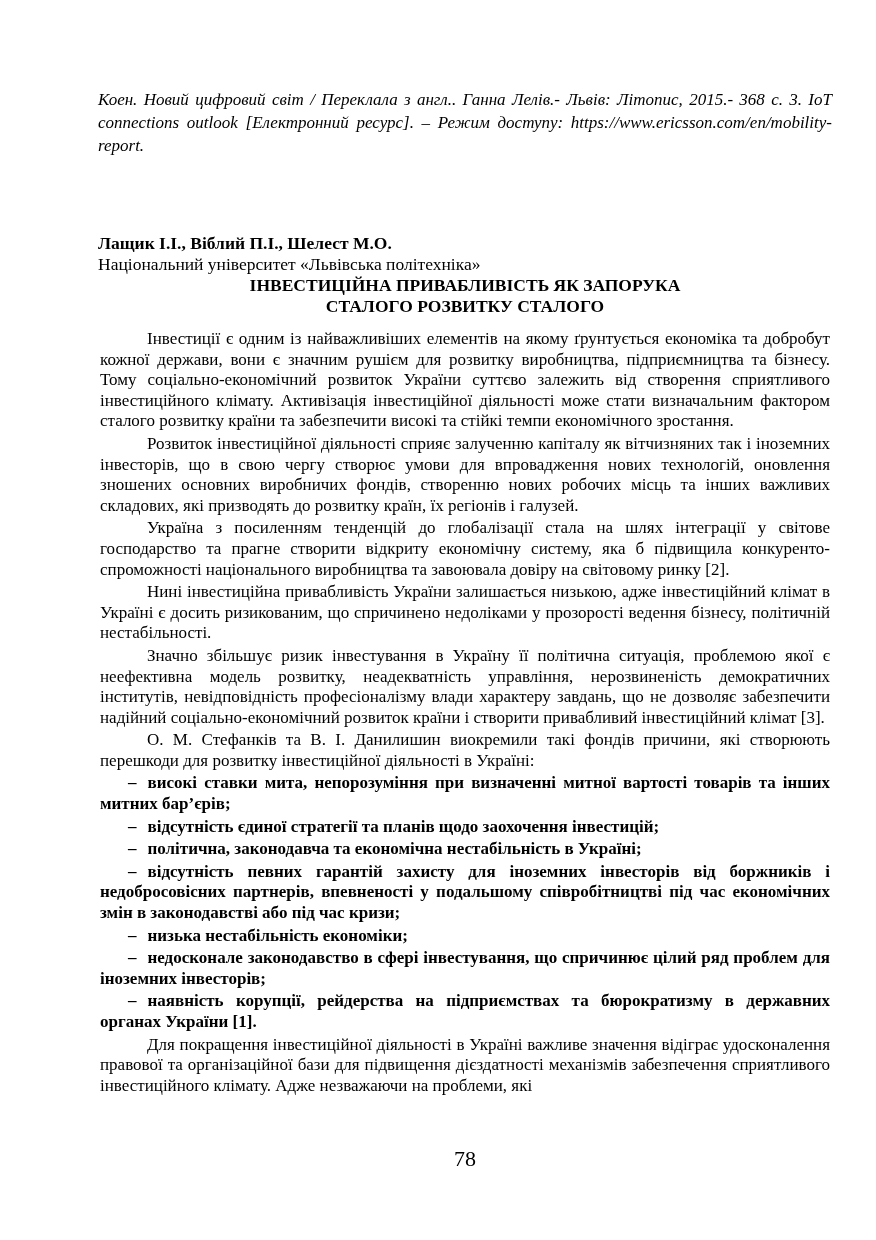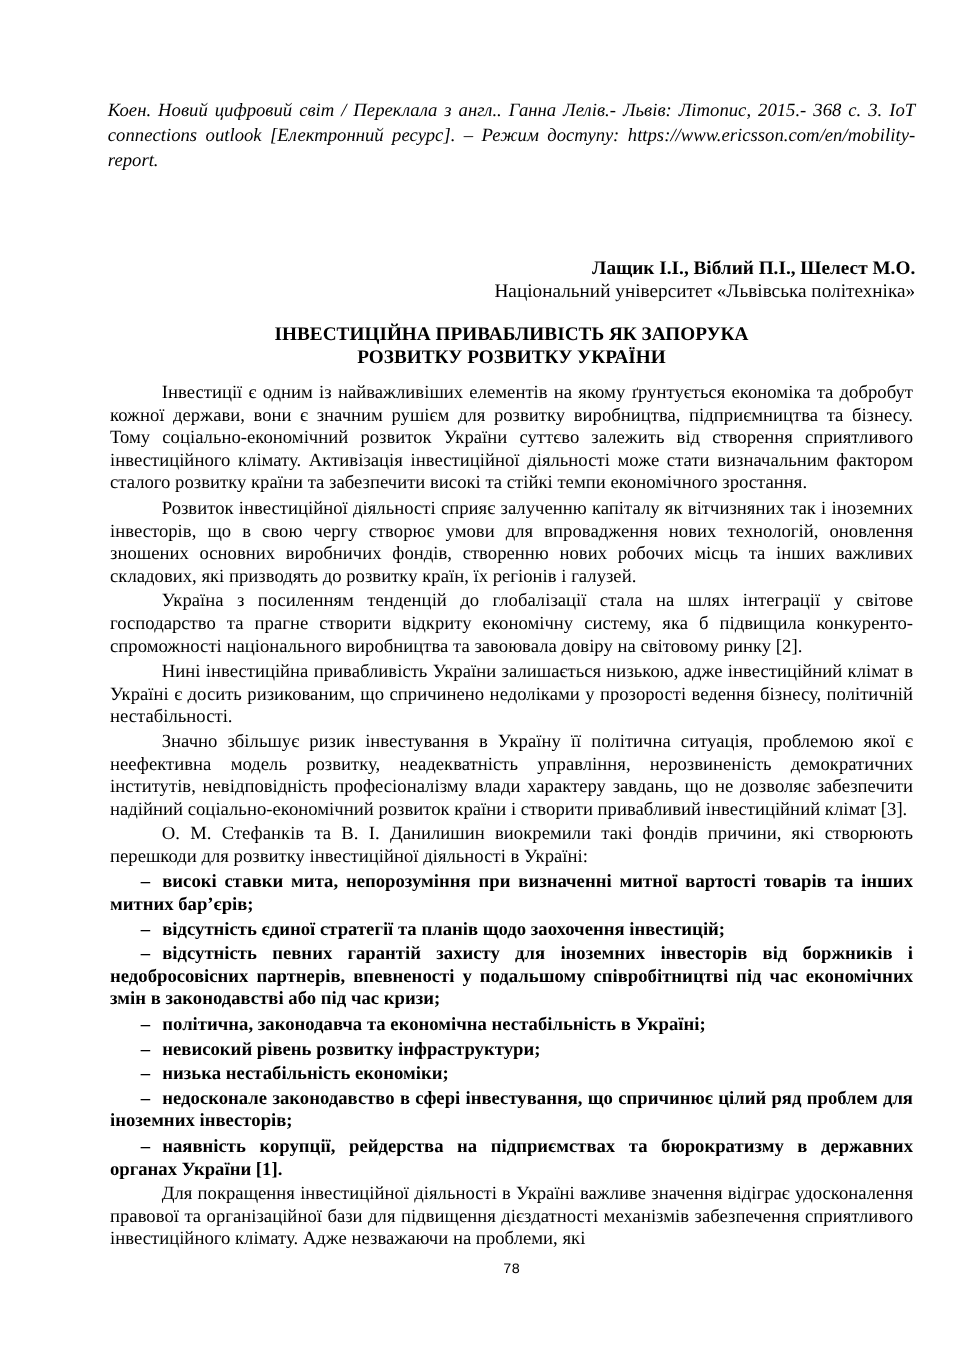--- a/index.html
+++ b/index.html
@@ -23,30 +23,28 @@
     width: 734px;
   }
   .refs {
     font-style: italic;
     font-size: 17px;
     line-height: 23px;
     text-align: justify;
     margin: 0 0 76px 0;
   }
   .byline {
-    text-align: right;
     font-size: 17.5px;
     line-height: 21px;
     margin-top: 26px;
   }
   .authors {
     font-weight: bold;
   }
   .title-block {
-    margin-top: 18px;
     text-align: center;
     font-weight: bold;
     font-size: 17.5px;
     line-height: 21px;
   }
   .doc-body {
     margin-top: 12px;
     font-size: 17px;
     line-height: 20.6px;
   }
@@ -61,55 +59,53 @@
   }
   .list-item .dash {
     margin-right: 11px;
   }
   .page-number {
     position: absolute;
     left: 98px;
     width: 734px;
     top: 1146px;
     text-align: center;
-    font-size: 13px;
-    font-family: Liberation Mono, monospace;
+    font-size: 22px;
   }
 </style>
 </head>
 <body>
 
 <div class="page">
   <div class="content">
 
     <p class="refs">Коен. Новий цифровий світ / Переклала з англ.. Ганна Лелів.- Львів: Літопис, 2015.- 368 с. 3. IoT connections outlook [Електронний ресурс]. – Режим доступу: https://www.ericsson.com/en/mobility-report.</p>
 
     <div class="byline">
       <div class="authors">Лащик І.І., Віблий П.І., Шелест М.О.</div>
       <div>Національний університет «Львівська політехніка»</div>
     </div>
 
     <div class="title-block">
       <div>ІНВЕСТИЦІЙНА ПРИВАБЛИВІСТЬ ЯК ЗАПОРУКА</div>
-      <div>РОЗВИТКУ РОЗВИТКУ УКРАЇНИ</div>
+      <div>СТАЛОГО РОЗВИТКУ СТАЛОГО</div>
     </div>
 
     <div class="doc-body">
       <p>Інвестиції є одним із найважливіших елементів на якому ґрунтується економіка та добробут кожної держави, вони є значним рушієм для розвитку виробництва, підприємництва та бізнесу. Тому соціально-економічний розвиток України суттєво залежить від створення сприятливого інвестиційного клімату. Активізація інвестиційної діяльності може стати визначальним фактором сталого розвитку країни та забезпечити високі та стійкі темпи економічного зростання.</p>
       <p>Розвиток інвестиційної діяльності сприяє залученню капіталу як вітчизняних так і іноземних інвесторів, що в свою чергу створює умови для впровадження нових технологій, оновлення зношених основних виробничих фондів, створенню нових робочих місць та інших важливих складових, які призводять до розвитку країн, їх регіонів і галузей.</p>
       <p>Україна з посиленням тенденцій до глобалізації стала на шлях інтеграції у світове господарство та прагне створити відкриту економічну систему, яка б підвищила конкуренто-спроможності національного виробництва та завоювала довіру на світовому ринку [2].</p>
       <p>Нині інвестиційна привабливість України залишається низькою, адже інвестиційний клімат в Україні є досить ризикованим, що спричинено недоліками у прозорості ведення бізнесу, політичній нестабільності.</p>
       <p>Значно збільшує ризик інвестування в Україну її політична ситуація, проблемою якої є неефективна модель розвитку, неадекватність управління, нерозвиненість демократичних інститутів, невідповідність професіоналізму влади характеру завдань, що не дозволяє забезпечити надійний соціально-економічний розвиток країни і створити привабливий інвестиційний клімат [3].</p>
       <p>О. М. Стефанків та В. І. Данилишин виокремили такі фондів причини, які створюють перешкоди для розвитку інвестиційної діяльності в Україні:</p>
 
       <p class="list-item"><span class="dash">–</span><span>високі ставки мита, непорозуміння при визначенні митної вартості товарів та інших митних бар’єрів;</span></p>
       <p class="list-item"><span class="dash">–</span><span>відсутність єдиної стратегії та планів щодо заохочення інвестицій;</span></p>
+      <p class="list-item"><span class="dash">–</span><span>політична, законодавча та економічна нестабільність в Україні;</span></p>
       <p class="list-item"><span class="dash">–</span><span>відсутність певних гарантій захисту для іноземних інвесторів від боржників і недобросовісних партнерів, впевненості у подальшому співробітництві під час економічних змін в законодавстві або під час кризи;</span></p>
-      <p class="list-item"><span class="dash">–</span><span>політична, законодавча та економічна нестабільність в Україні;</span></p>
-      <p class="list-item"><span class="dash">–</span><span>невисокий рівень розвитку інфраструктури;</span></p>
       <p class="list-item"><span class="dash">–</span><span>низька нестабільність економіки;</span></p>
       <p class="list-item"><span class="dash">–</span><span>недосконале законодавство в сфері інвестування, що спричинює цілий ряд проблем для іноземних інвесторів;</span></p>
       <p class="list-item"><span class="dash">–</span><span>наявність корупції, рейдерства на підприємствах та бюрократизму в державних органах України [1].</span></p>
 
       <p>Для покращення інвестиційної діяльності в Україні важливе значення відіграє удосконалення правової та організаційної бази для підвищення дієздатності механізмів забезпечення сприятливого інвестиційного клімату. Адже незважаючи на проблеми, які</p>
     </div>
   </div>
 
   <div class="page-number">78</div>
 </div>

